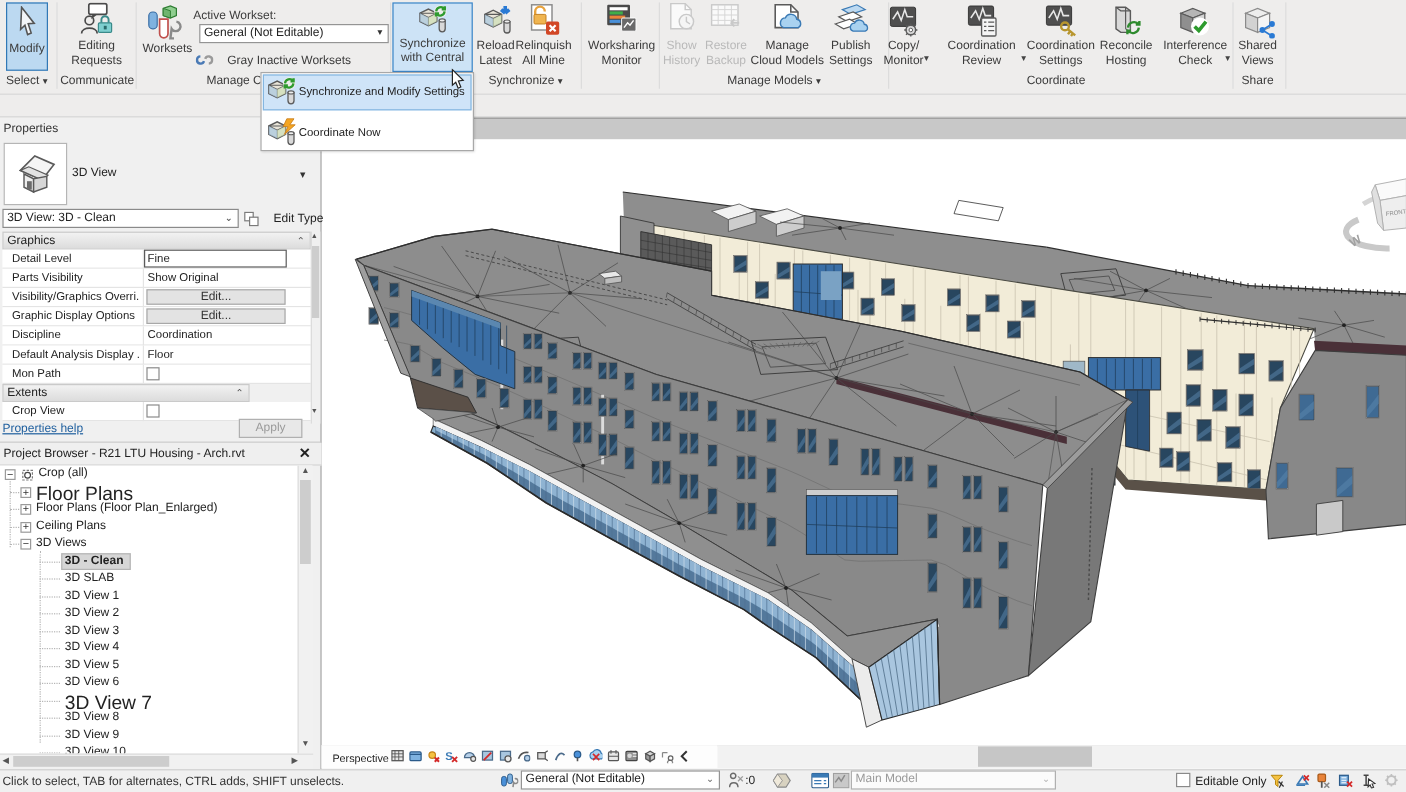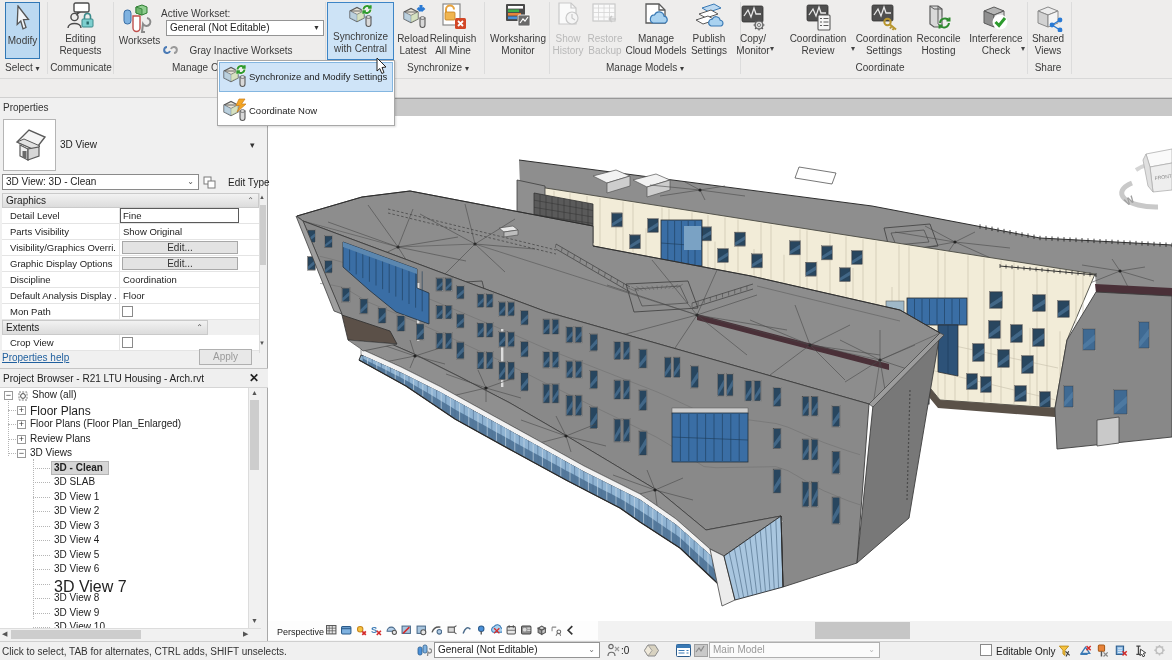--- a/index.html
+++ b/index.html
@@ -242,30 +242,30 @@
 <div class="a" style="left:249px;top:371px;font-size:12px;color:#222;font-weight:bold">✕</div>
 <div class="a" style="left:0;top:388px;width:260px;height:240px;background:#fff;overflow:hidden" id="tree"></div>
 <div class="a" style="left:0;top:388px;width:248px;height:240px;overflow:hidden">
     <div class="a" style="left:8px;top:13px;width:1px;height:55px;border-left:1px dotted #b5b5b5"></div>
     <div class="a" style="left:33px;top:71px;width:1px;height:160px;border-left:1px dotted #b5b5b5"></div>
     <div class="a" style="left:4px;top:3px;width:9px;height:9px;background:#fff;border:1px solid #9a9a9a;font-size:9px;line-height:7px;text-align:center;color:#333">−</div>
     <svg class="a" style="left:17px;top:2px" width="12" height="12" viewBox="0 0 12 12">
       <rect x="2" y="2" width="8" height="8" fill="none" stroke="#7a7a7a" stroke-dasharray="2,1.2"></rect>
       <circle cx="6" cy="6" r="2.4" fill="none" stroke="#444"></circle>
     </svg>
-    <div class="a" style="left:32px;top:1px;font-size:10px;color:#222;white-space:nowrap">Show (all)</div>
+    <div class="a" style="left:32px;top:1px;font-size:10px;color:#222;white-space:nowrap">Crop (all)</div>
     <div class="a" style="left:17px;top:17.5px;width:9px;height:9px;background:#fff;border:1px solid #9a9a9a;font-size:9px;line-height:7px;text-align:center;color:#333">+</div>
     <div class="a" style="left:8px;top:21.5px;width:8px;height:1px;border-top:1px dotted #b5b5b5"></div>
-    <div class="a" style="left:30px;top:15.5px;font-size:12px;color:#222;white-space:nowrap">Floor Plans</div>
+    <div class="a" style="left:30px;top:15.5px;font-size:16px;color:#222;white-space:nowrap">Floor Plans</div>
     <div class="a" style="left:17px;top:32.0px;width:9px;height:9px;background:#fff;border:1px solid #9a9a9a;font-size:9px;line-height:7px;text-align:center;color:#333">+</div>
     <div class="a" style="left:8px;top:36.0px;width:8px;height:1px;border-top:1px dotted #b5b5b5"></div>
     <div class="a" style="left:30px;top:30.0px;font-size:10px;color:#222;white-space:nowrap">Floor Plans (Floor Plan_Enlarged)</div>
     <div class="a" style="left:17px;top:46.5px;width:9px;height:9px;background:#fff;border:1px solid #9a9a9a;font-size:9px;line-height:7px;text-align:center;color:#333">+</div>
     <div class="a" style="left:8px;top:50.5px;width:8px;height:1px;border-top:1px dotted #b5b5b5"></div>
-    <div class="a" style="left:30px;top:44.5px;font-size:10px;color:#222;white-space:nowrap">Review Plans</div>
+    <div class="a" style="left:30px;top:44.5px;font-size:10px;color:#222;white-space:nowrap">Ceiling Plans</div>
     <div class="a" style="left:17px;top:61.0px;width:9px;height:9px;background:#fff;border:1px solid #9a9a9a;font-size:9px;line-height:7px;text-align:center;color:#333">−</div>
     <div class="a" style="left:8px;top:65.0px;width:8px;height:1px;border-top:1px dotted #b5b5b5"></div>
     <div class="a" style="left:30px;top:59.0px;font-size:10px;color:#222;white-space:nowrap">3D Views</div>
     <div class="a" style="left:33px;top:79.5px;width:17px;height:1px;border-top:1px dotted #b5b5b5"></div>
     <div class="a" style="left:51px;top:72.5px;width:58px;height:14px;background:#d6d6d6;border:1px solid #b5b5b5"></div>
     <div class="a" style="left:54px;top:73.5px;font-size:10px;color:#222;white-space:nowrap"><b>3D - Clean</b></div>
     <div class="a" style="left:33px;top:94.0px;width:17px;height:1px;border-top:1px dotted #b5b5b5"></div>
     <div class="a" style="left:54px;top:88.0px;font-size:10px;color:#222;white-space:nowrap">3D SLAB</div>
     <div class="a" style="left:33px;top:108.5px;width:17px;height:1px;border-top:1px dotted #b5b5b5"></div>
     <div class="a" style="left:54px;top:102.5px;font-size:10px;color:#222;white-space:nowrap">3D View 1</div>

